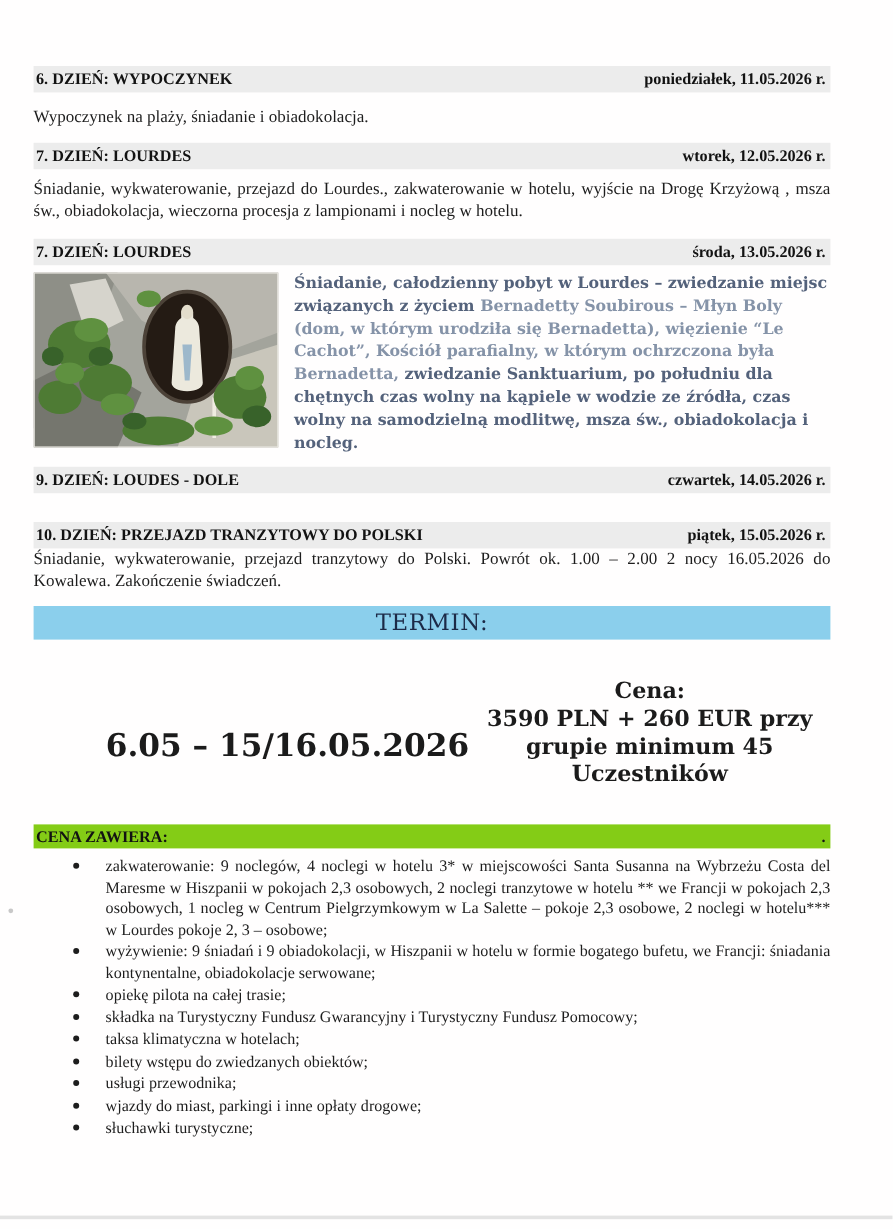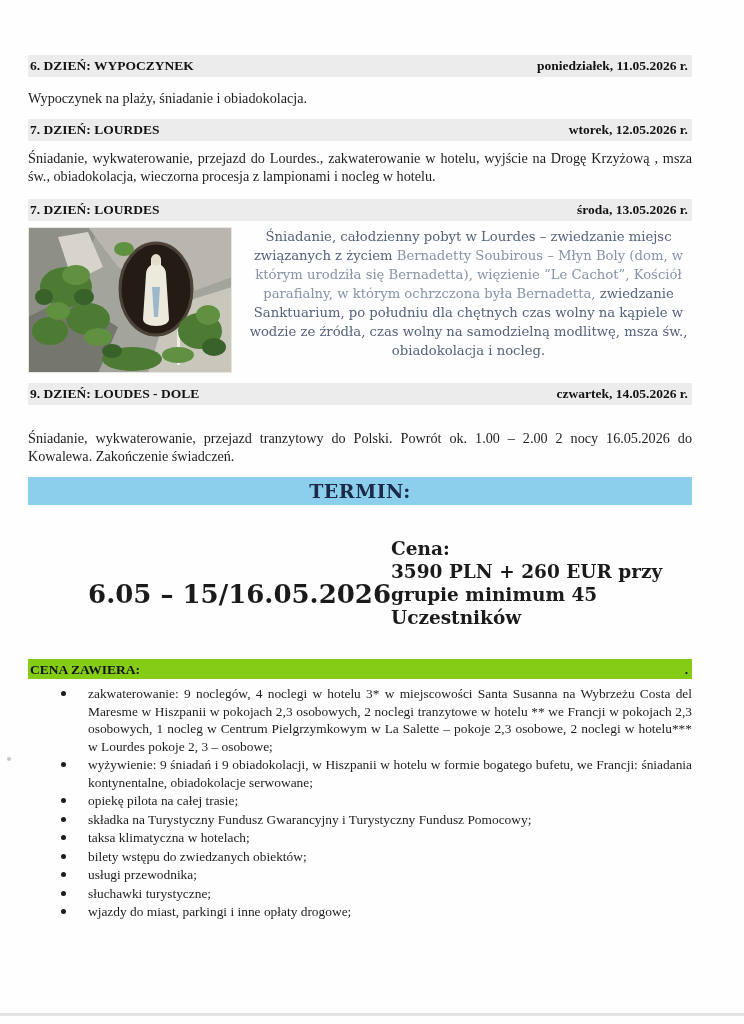--- a/index.html
+++ b/index.html
@@ -44,31 +44,32 @@
     width:204px; height:146px; flex:0 0 204px;
     display:block;
   }
   .day8-text{
     flex:1;
     font-family:"DejaVu Serif", serif;
     font-size:13.2px;
     line-height:19px;
     color:#54627b;
     margin:0;
-    text-align:center;
+    text-align:left;
+    font-weight:bold;
   }
   .day8-text .hl{color:#8593a8;}
 
   
   .termin-banner{
     background:#8bcfec;
     height:28px;
     display:flex;align-items:center;justify-content:center;
     font-family:"DejaVu Serif", serif;
-    font-weight:bold;
+    font-weight:normal;
     font-size:19px;
     color:#1c2a47;
     letter-spacing:0.5px;
   }
 
   
   .price-row{
     display:flex;
     margin-top:24px;
     min-height:110px;
@@ -78,21 +79,21 @@
     font-family:"DejaVu Serif", serif;
     font-weight:bold;
     font-size:26px;
     color:#1b1b1b;
     padding:50px 0 0 8px;
     white-space:nowrap;
     text-align:right;
   }
   .price-block{
     flex:1;
-    text-align:left;
+    text-align:center;
     font-family:"DejaVu Serif", serif;
     font-weight:bold;
     font-size:18.5px;
     line-height:23px;
     color:#1b1b1b;
     padding-top:8px;
   }
 
   
   .includes-header{
@@ -209,20 +210,24 @@
     </div>
     <div class="gap10"></div>
 
     <div class="day-header">
       <span>9. DZIEŃ: LOUDES -  DOLE</span>
       <span class="date">czwartek, 14.05.2026 r.</span>
     </div>
     <div class="gap10"></div>
     <div class="gap14"></div>
 
+    <div class="day-header">
+      <span>10. DZIEŃ: PRZEJAZD TRANZYTOWY DO POLSKI</span>
+      <span class="date">piątek, 15.05.2026 r.</span>
+    </div>
     <p class="day-body">Śniadanie, wykwaterowanie, przejazd tranzytowy do Polski. Powrót ok. 1.00 – 2.00 2 nocy 16.05.2026 do Kowalewa. Zakończenie świadczeń.</p>
     <div class="gap12"></div>
 
     <div class="termin-banner">
       <span>TERMIN:</span>
     </div>
 
     <div class="price-row">
       <div class="date-range">6.05 – 15/16.05.2026</div>
       <div class="price-block">
@@ -238,20 +243,20 @@
       <span>.</span>
     </div>
     <ul class="includes-list">
       <li>zakwaterowanie: 9 noclegów, 4 noclegi w hotelu 3* w miejscowości Santa Susanna na Wybrzeżu Costa del Maresme w Hiszpanii w pokojach 2,3  osobowych, 2 noclegi tranzytowe w hotelu ** we Francji w pokojach 2,3  osobowych, 1 nocleg w Centrum Pielgrzymkowym w  La Salette – pokoje 2,3  osobowe, 2 noclegi w hotelu*** w Lourdes pokoje 2, 3 – osobowe;</li>
       <li>wyżywienie: 9 śniadań i 9 obiadokolacji, w Hiszpanii w hotelu w formie bogatego bufetu, we Francji: śniadania kontynentalne, obiadokolacje serwowane;</li>
       <li>opiekę pilota na całej trasie;</li>
       <li>składka na Turystyczny Fundusz Gwarancyjny i Turystyczny Fundusz Pomocowy;</li>
       <li>taksa klimatyczna w hotelach;</li>
       <li>bilety wstępu do zwiedzanych obiektów;</li>
       <li>usługi przewodnika;</li>
+      <li>wjazdy do miast, parkingi i inne opłaty drogowe;</li>
       <li>słuchawki turystyczne;</li>
-      <li>wjazdy do miast, parkingi i inne opłaty drogowe;</li>
     </ul>
   </div>
 
   <div class="scan-dot"></div>
   <div class="scan-bottom-line"></div>
 </div>
 
 </body></html>

